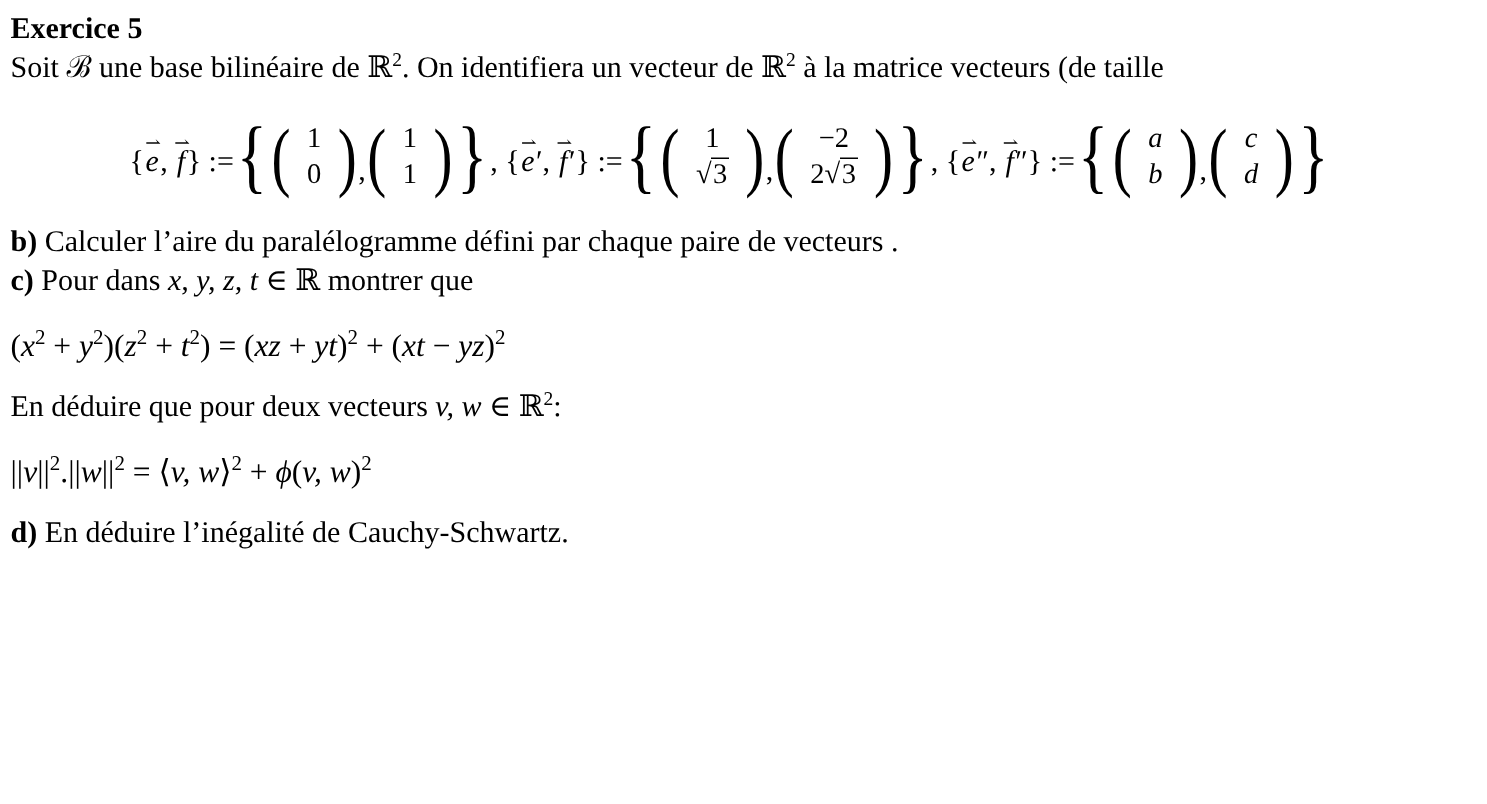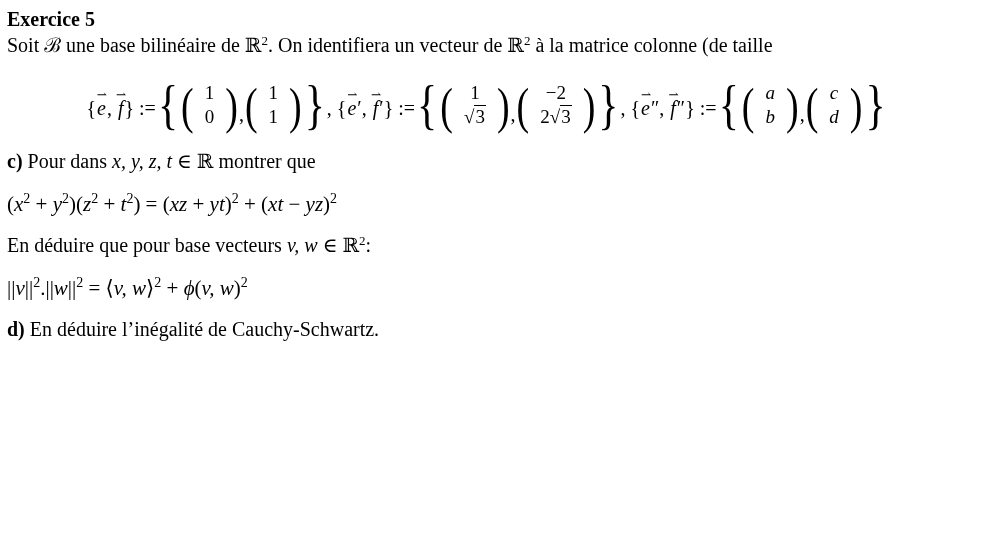--- a/index.html
+++ b/index.html
@@ -59,21 +59,21 @@
   .ceq .sup { font-size: 14px; vertical-align: 8px; }
   .mt6 { margin-top: 6px; }
 </style>
 </head>
 <body>
 
 <div class="page">
 
   <div class="line title">Exercice 5</div>
 
-  <div class="line"><span>Soit </span><span class="scr">ℬ</span><span> une base bilinéaire de </span><span>ℝ</span><span class="sup">2</span><span>. On identifiera un vecteur de </span><span>ℝ</span><span class="sup">2</span><span> à la matrice colonne (de taille</span></div>
+  <div class="line"><span>Soit </span><span class="scr">ℬ</span><span> une base bilinéaire de </span><span>ℝ</span><span class="sup">2</span><span>. On identifiera un vecteur de </span><span>ℝ</span><span class="sup">2</span><span> à la matrice vecteurs (de taille</span></div>
 
 
   <div class="display-math">
     <span class="mtext"><span>{</span><span class="vec"><span class="vec-arrow">⇀</span><span class="i">e</span></span><span>, </span><span class="vec"><span class="vec-arrow">⇀</span><span class="i">f</span></span><span>} := </span></span>
     <span class="brace">{</span>
     <span class="mat">
       <span class="paren">(</span>
       <span class="mcol">
         <span class="cell"><span>1</span></span>
         <span class="cell"><span>0</span></span>
@@ -127,23 +127,24 @@
       <span class="paren">(</span>
       <span class="mcol">
         <span class="cell"><span class="i">c</span></span>
         <span class="cell"><span class="i">d</span></span>
       </span>
       <span class="paren">)</span>
     </span>
     <span class="brace">}</span>
   </div>
 
+  <div class="line"><span class="b">b)</span><span> Calculer l’aire du paralélogramme défini par chaque paire de vecteurs .</span></div>
   <div class="line"><span class="b">c)</span><span> Pour dans </span><span class="i">x, y, z, t</span><span> ∈ </span><span>ℝ</span><span> montrer que</span></div>
 
   <div class="ceq"><span>(</span><span class="i">x</span><span class="sup">2</span><span> + </span><span class="i">y</span><span class="sup">2</span><span>)(</span><span class="i">z</span><span class="sup">2</span><span> + </span><span class="i">t</span><span class="sup">2</span><span>) = (</span><span class="i">xz</span><span> + </span><span class="i">yt</span><span>)</span><span class="sup">2</span><span> + (</span><span class="i">xt</span><span> − </span><span class="i">yz</span><span>)</span><span class="sup">2</span></div>
 
-  <div class="line mt6"><span>En déduire que pour base vecteurs </span><span class="i">v, w</span><span> ∈ </span><span>ℝ</span><span class="sup">2</span><span>:</span></div>
+  <div class="line mt6"><span>En déduire que pour deux vecteurs </span><span class="i">v, w</span><span> ∈ </span><span>ℝ</span><span class="sup">2</span><span>:</span></div>
 
   <div class="ceq"><span>||</span><span class="i">v</span><span>||</span><span class="sup">2</span><span>.</span><span>||</span><span class="i">w</span><span>||</span><span class="sup">2</span><span> = ⟨</span><span class="i">v, w</span><span>⟩</span><span class="sup">2</span><span> + </span><span class="i">ϕ</span><span>(</span><span class="i">v, w</span><span>)</span><span class="sup">2</span></div>
 
   <div class="line"><span class="b">d)</span><span> En déduire l’inégalité de Cauchy-Schwartz.</span></div>
 
 </div>
 
 </body></html>

